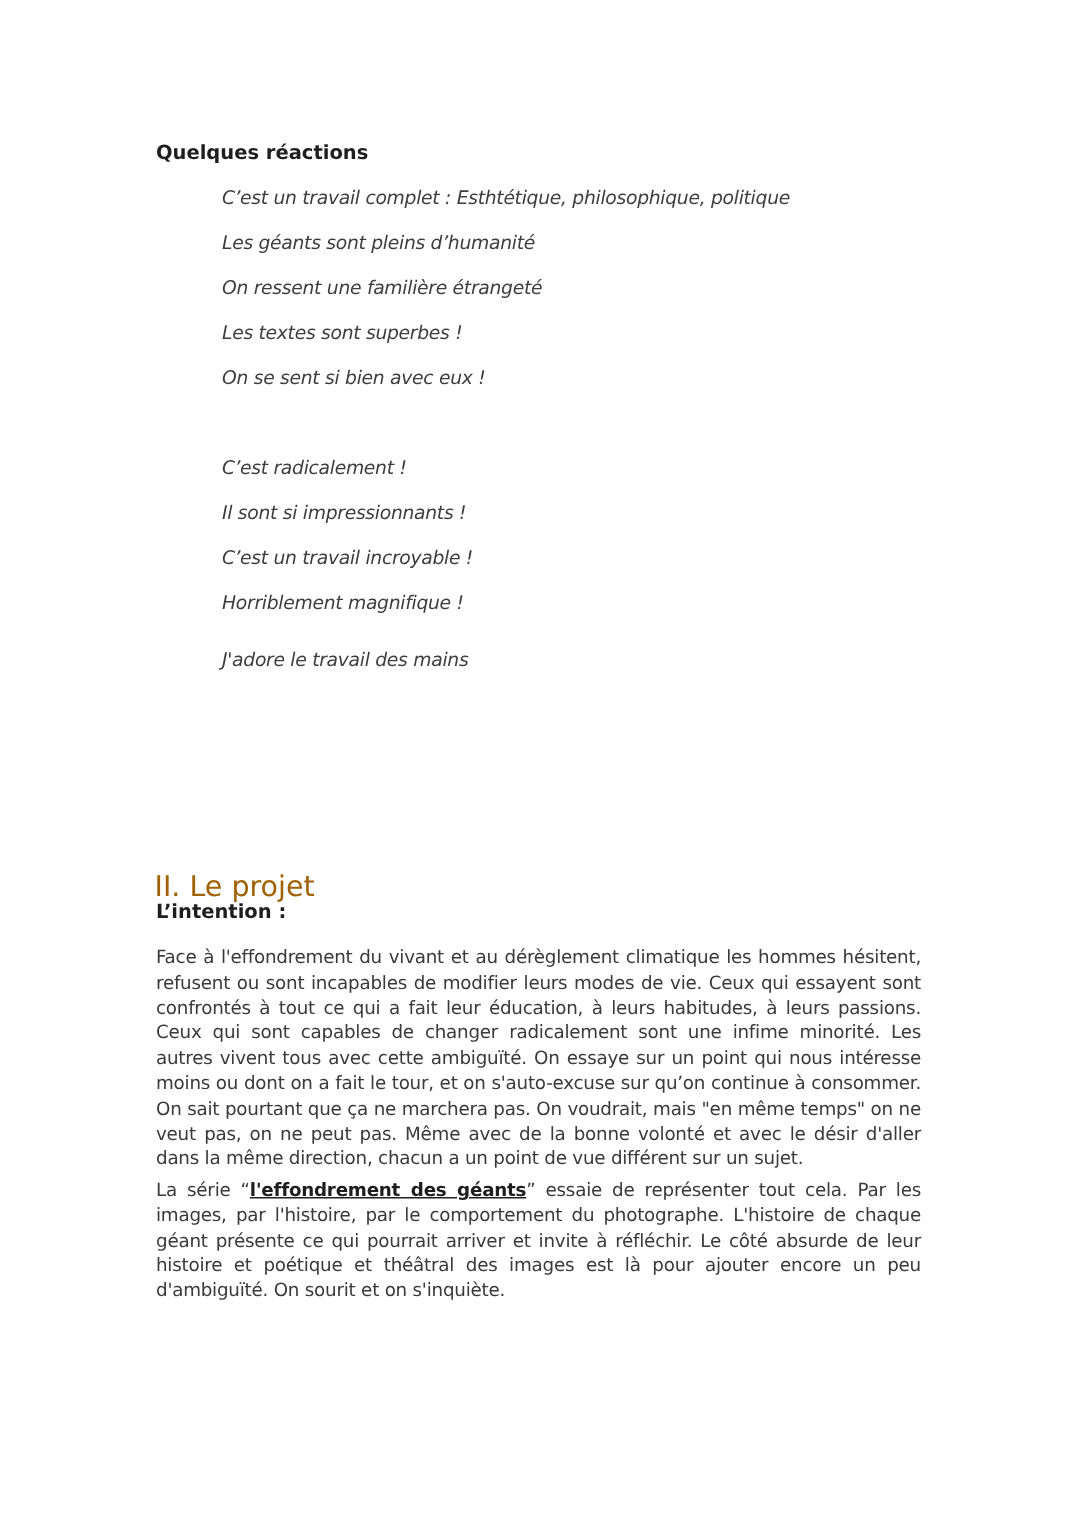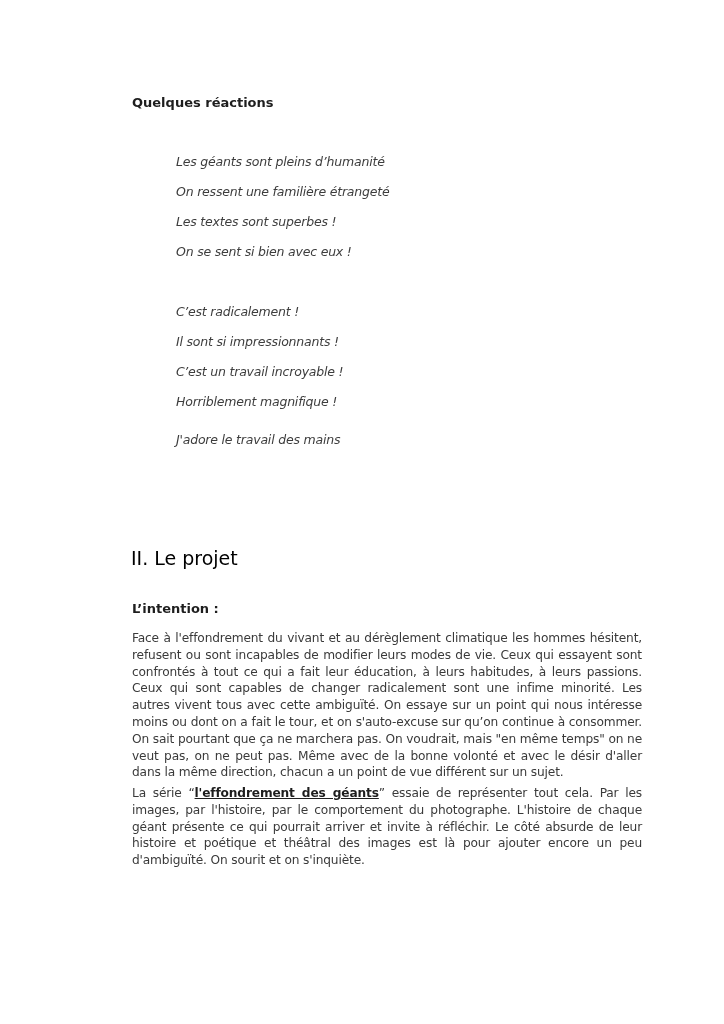--- a/index.html
+++ b/index.html
@@ -11,21 +11,21 @@
       width: 724px;
       height: 1024px;
       position: relative;
       overflow: hidden;
       font-family: "DejaVu Sans", sans-serif;
       color: #333333;
     }
     .page {
       position: absolute;
       left: 0; top: 0;
-      width: 596px; height: 1024px; margin-left: 28px;
+      width: 596px; height: 1024px;
     }
     .subheading {
       position: absolute;
       left: 104px;
       font-size: 13px;
       font-weight: bold;
       color: #1e1e1e;
       letter-spacing: 0px;
     }
     .reaction {
@@ -33,23 +33,23 @@
       left: 148px;
       font-size: 12.5px;
       font-style: italic;
       color: #3d3d3d;
       white-space: nowrap;
       letter-spacing: -0.2px;
     }
     .section-title {
       position: absolute;
       left: 103px;
-      top: 547px;
+      top: 580px;
       font-size: 19px;
-      color: #000000;
+      color: #a16207;
       font-weight: normal;
     }
     .para {
       position: absolute;
       left: 104px;
       width: 510px;
       font-size: 12.2px;
       line-height: 16.8px;
       color: #3a3a3a;
       text-align: justify;
@@ -57,20 +57,21 @@
     }
     .para b { color: #1e1e1e; text-decoration: underline; }
   </style>
 </head>
 <body>
 
 <div class="page">
 
   <div class="subheading" style="top:95px;">Quelques réactions</div>
 
+  <div class="reaction" style="top:124px;">C’est un travail complet : Esthtétique, philosophique, politique</div>
   <div class="reaction" style="top:184px;">On ressent une familière étrangeté</div>
   <div class="reaction" style="top:154px;">Les géants sont pleins d’humanité</div>
   <div class="reaction" style="top:214px;">Les textes sont superbes !</div>
   <div class="reaction" style="top:244px;">On se sent si bien avec eux !</div>
   <div class="reaction" style="top:304px;">C’est radicalement !</div>
   <div class="reaction" style="top:334px;">Il sont si impressionnants !</div>
   <div class="reaction" style="top:364px;">C’est un travail incroyable !</div>
   <div class="reaction" style="top:394px;">Horriblement magnifique !</div>
   <div class="reaction" style="top:432px;">J'adore le travail des mains</div>
 

